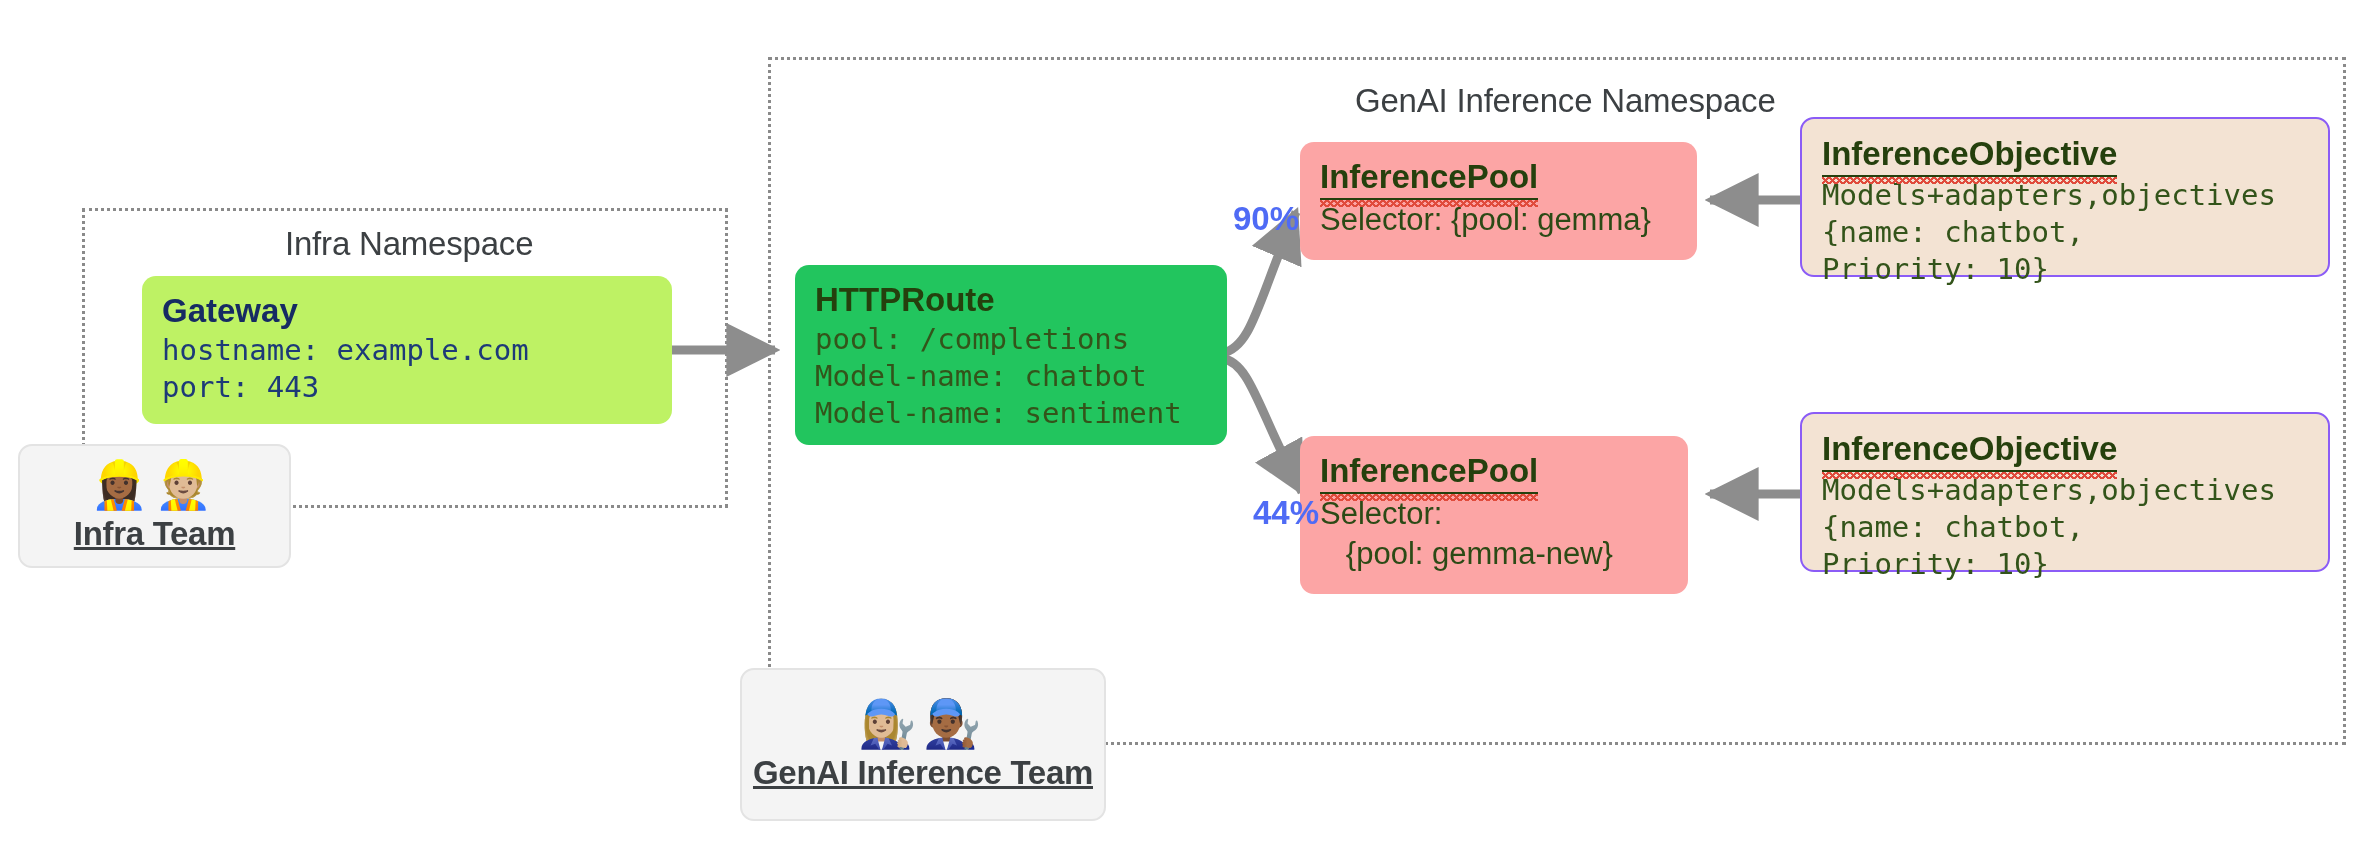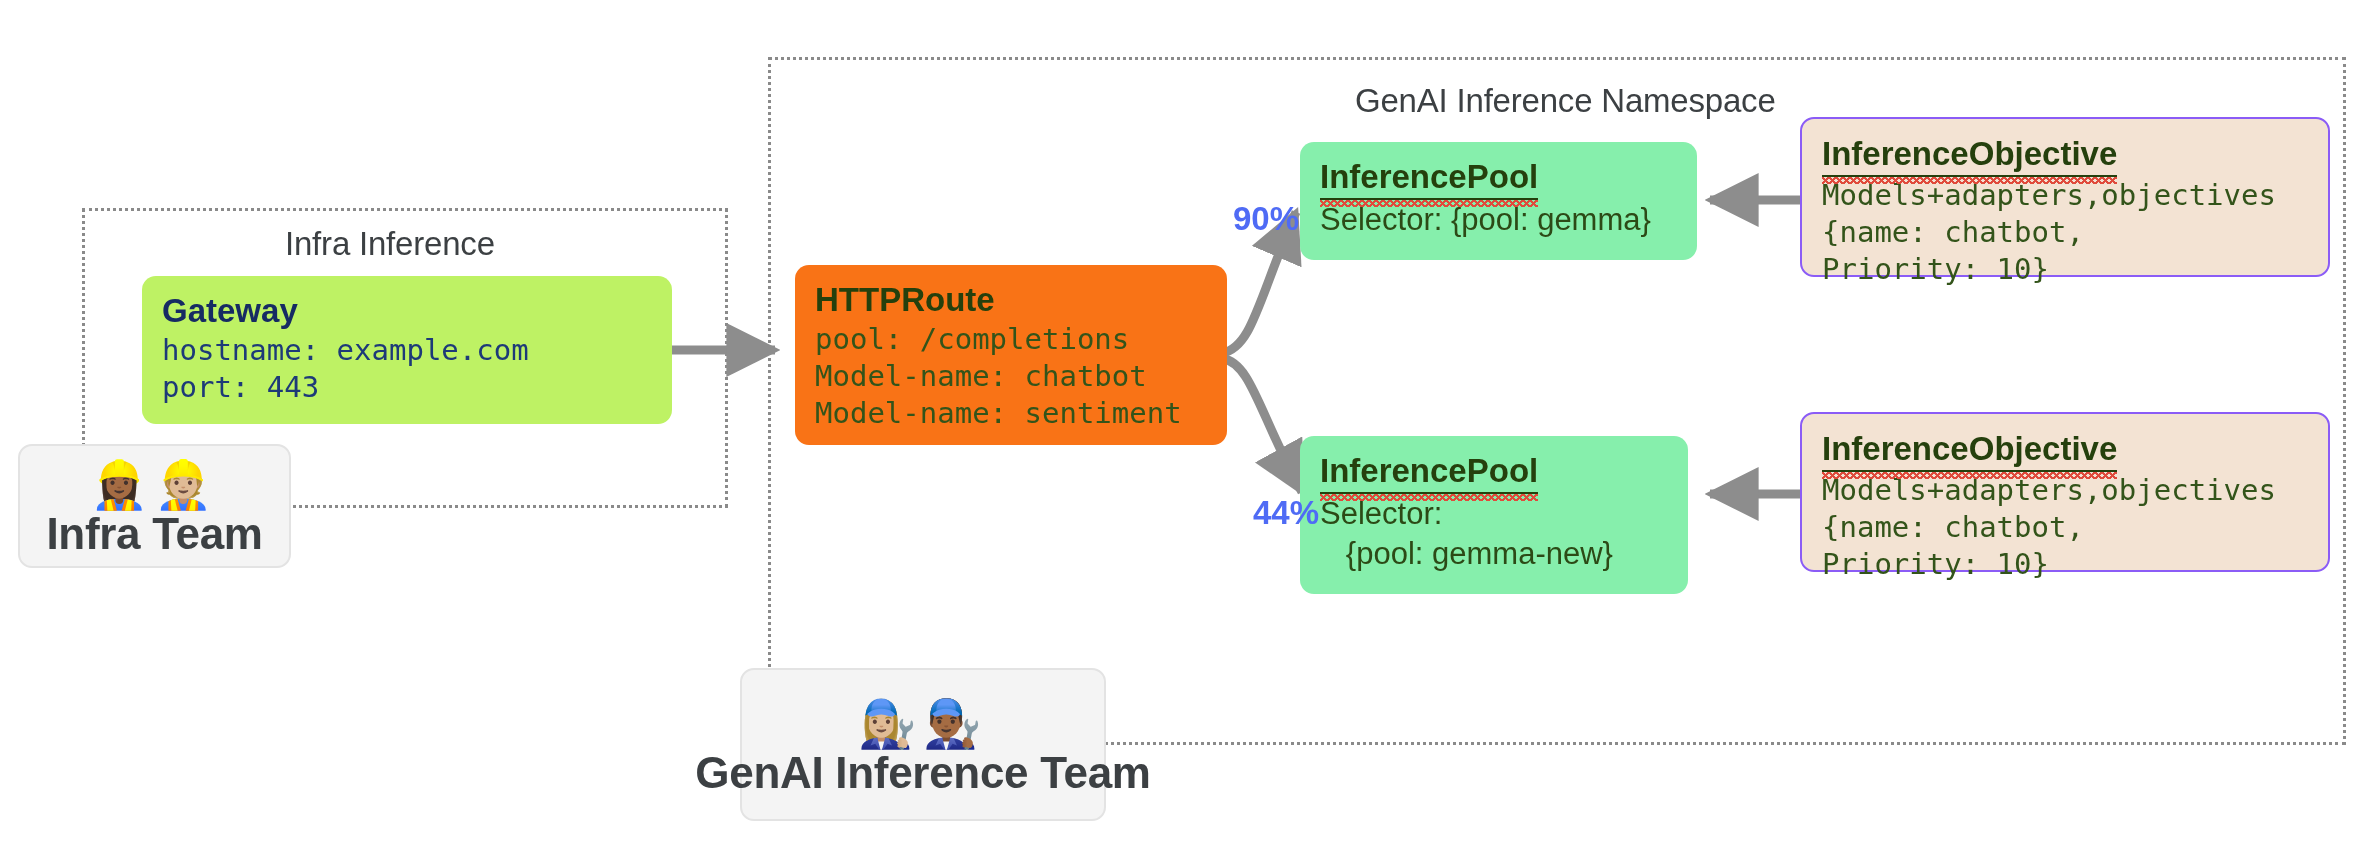--- a/index.html
+++ b/index.html
@@ -56,28 +56,28 @@
   }
   
   .card.gateway {
     background: #bef264;
     color: #1b2c63;
   }
   .card.gateway .title { color: #162b63; }
   .card.gateway .line  { color: #1d3a78; }
   
   .card.httproute {
-    background: #f97316;
+    background: #22c55e;
     color: #2c4418;
   }
   .card.httproute .title { color: #25400d; }
   .card.httproute .line  { color: #33541a; }
   
   .card.pool {
-    background: #86efac;
+    background: #fca5a5;
     color: #2c4418;
   }
   .card.pool .title { color: #25400d; }
   .card.pool .line-sans { color: #2c4a16; }
   
   .card.objective {
     background: #f3e3d3;
     border: 2px solid #8b5cf6;
     color: #2c4418;
   }
@@ -114,25 +114,26 @@
     justify-content: center;
   }
   .team .faces {
     font-size: 47px;
     line-height: 56px;
     letter-spacing: 6px;
     font-family: "DejaVu Sans", sans-serif;
   }
   .team .team-label {
     color: #3c4043;
-    font-size: 44px;
+    font-size: 33px;
     font-weight: bold;
     line-height: 42px;
     white-space: nowrap;
     letter-spacing: -0.3px;
+    text-decoration: underline;
   }
   
   .pct {
     position: absolute;
     color: #4f6bf5;
     font-weight: bold;
     font-size: 33px;
     white-space: nowrap;
     margin-left: 48px;
   }
@@ -143,21 +144,21 @@
     overflow: visible;
     pointer-events: none;
   }
 </style>
 </head>
 <body>
 
 <div id="canvas">
 
   <div class="ns" style="left:82px; top:208px; width:646px; height:300px;"></div>
-  <div class="ns-title" style="left:285px; top:225px;">Infra Inference</div>
+  <div class="ns-title" style="left:285px; top:225px;">Infra Namespace</div>
 
   <div class="ns" style="left:768px; top:57px; width:1578px; height:688px;"></div>
   <div class="ns-title" style="left:1337px; top:82px;margin-left:18px;">GenAI Inference Namespace</div>
 
   <svg class="edges" viewBox="0 0 2373 858" xmlns="http://www.w3.org/2000/svg">
     <defs>
       <marker id="ah" viewBox="0 0 10 10" refX="9" refY="5" markerWidth="6" markerHeight="6" orient="auto-start-reverse">
         <path d="M 0 0 L 10 5 L 0 10 z" fill="#8d8d8d"></path>
       </marker>
     </defs>

